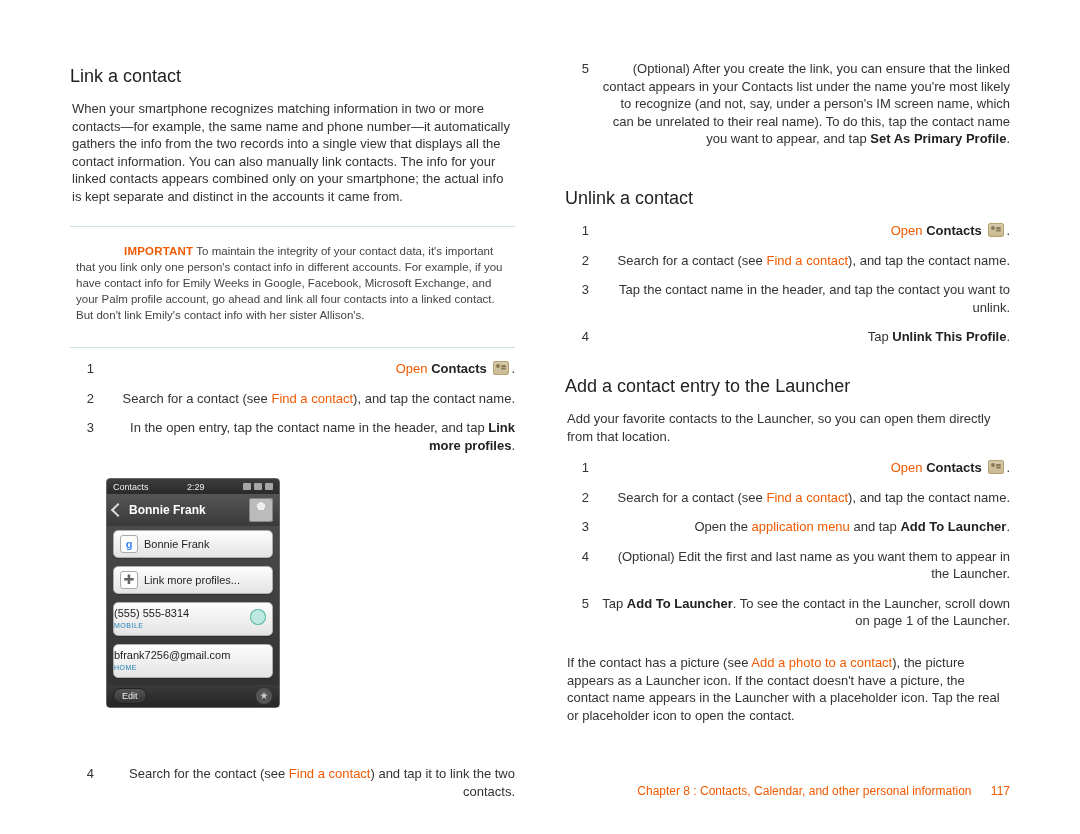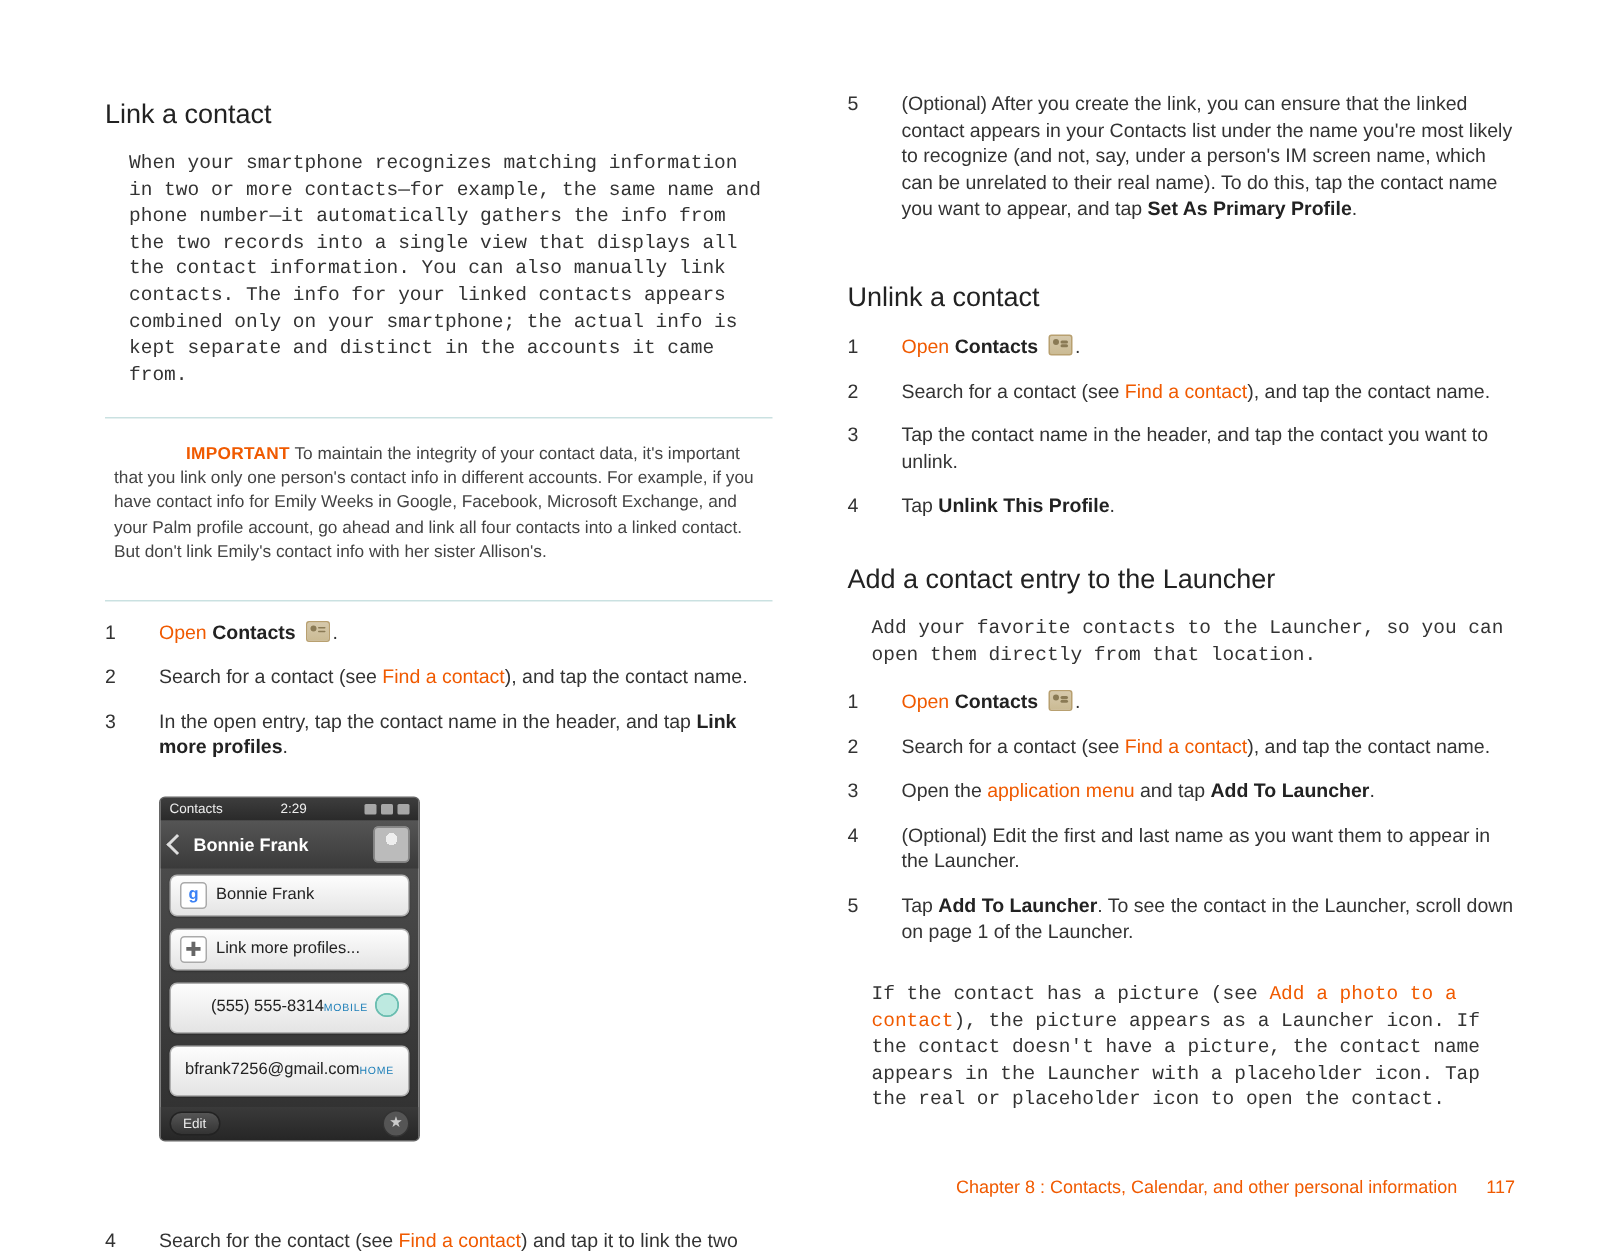--- a/index.html
+++ b/index.html
@@ -33,23 +33,22 @@
     display: flex;
     flex-direction: column;
   }
   .h2 {
     font-size: 18px;
     font-weight: 400;
     color: #222;
     margin: 4px 0 12px 0;
   }
   .para {
-    margin: 0 0 14px 16px;
+    margin: 0 0 14px 2px;
     color: #333;
-    font-family: Liberation Mono, monospace;
   }
   .rule {
     border: none;
     border-top: 1px solid #6aa;
     margin: 6px 0 12px 0;
     opacity: .35;
   }
   .importantBox {
     padding: 4px 6px 8px 6px;
     margin: 0 0 10px 0;
@@ -69,20 +68,21 @@
     margin: 0 0 12px 0;
     padding: 0;
     counter-reset: step;
   }
   ol.steps > li {
     counter-increment: step;
     position: relative;
     padding-left: 36px;
     margin: 0 0 12px 0;
     color: #333;
+    text-align: right;
   }
   ol.steps > li::before {
     content: counter(step);
     position: absolute;
     left: 0;
     top: 0;
     width: 24px;
     color: #333;
   }
   .accent {
@@ -168,21 +168,21 @@
     padding: 0 6px;
     font-size: 11px;
     color:#222;
     box-shadow: 0 1px 1px rgba(0,0,0,.2);
   }
   .listRow .li-icon {
     width:16px;height:16px;margin-right:6px;border:1px solid #aaa;border-radius:3px;
     background:#fff;display:flex;align-items:center;justify-content:center;font-size:11px;color:#3b82f6;font-weight:700;
   }
   .listRow.link .li-icon { color:#666; font-weight:400; font-size:13px; }
-  .inputRow { flex-direction:row; align-items:center; height:30px; justify-content:center; padding:1px 24px; position:relative; }
+  .inputRow { flex-direction:column; align-items:flex-start; height:30px; justify-content:center; padding:1px 0; position:relative; }
   .inputVal { font-size:11px; line-height:1; }
   .inputTag { font-size:7px; color:#1e7fb8; letter-spacing:.5px; margin-top:2px; }
   .inputRow.phoneRow::after {
     content:""; position:absolute; right:6px; top:6px; width:16px;height:16px;border-radius:50%;
     background: radial-gradient(circle, #bde9e0 0 60%, #8ecfc3 61% 100%);
     box-shadow: inset 0 0 0 1px #6abdb0;
   }
   .editBar {
     margin-top:auto;
     height:22px;

